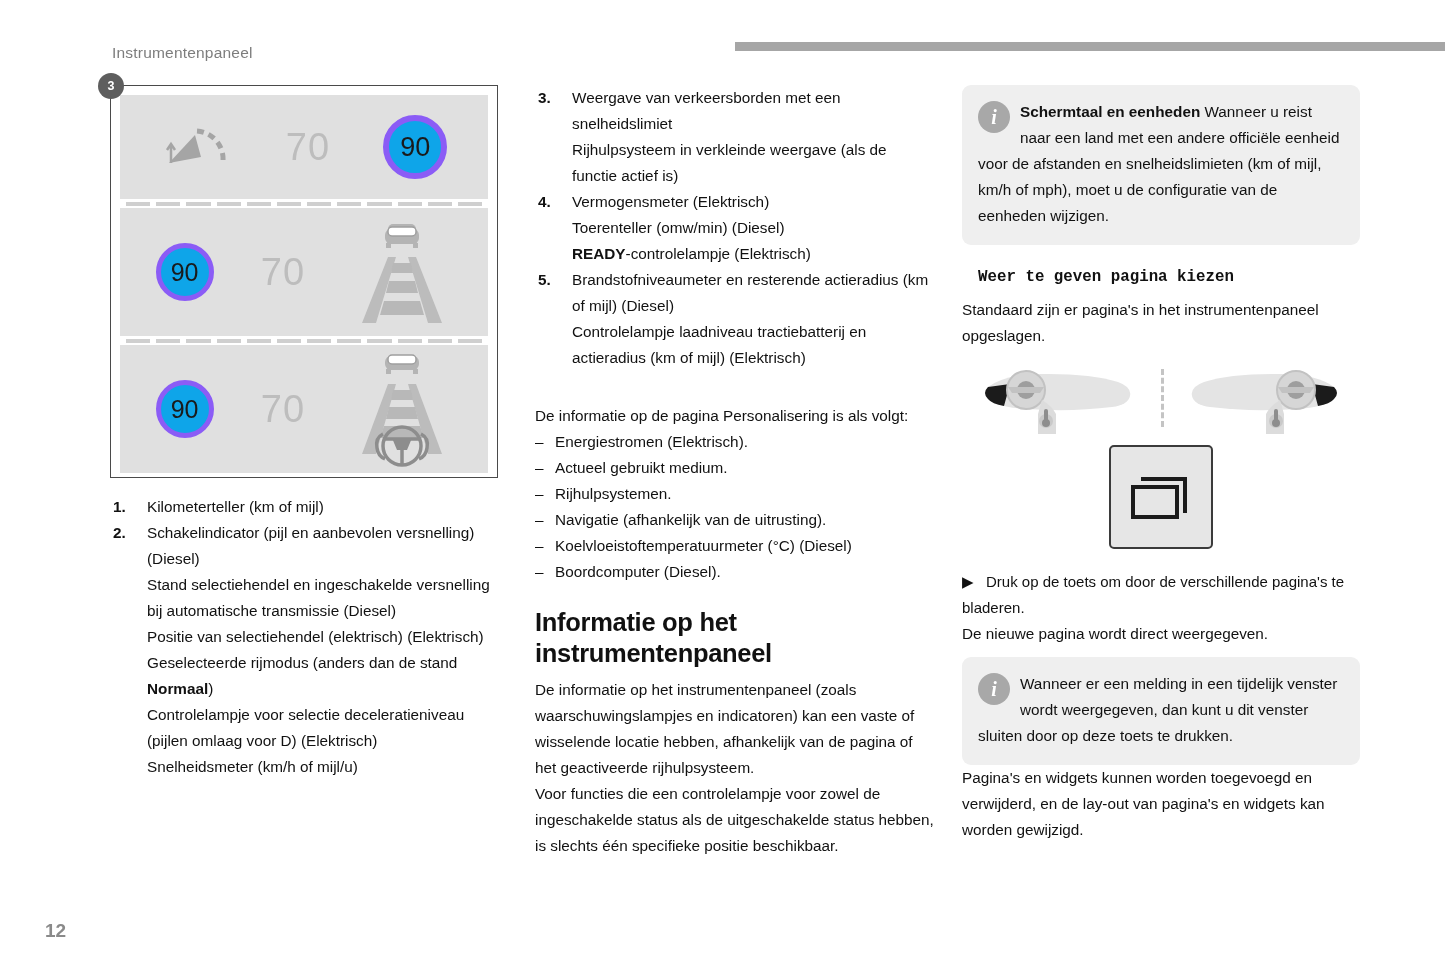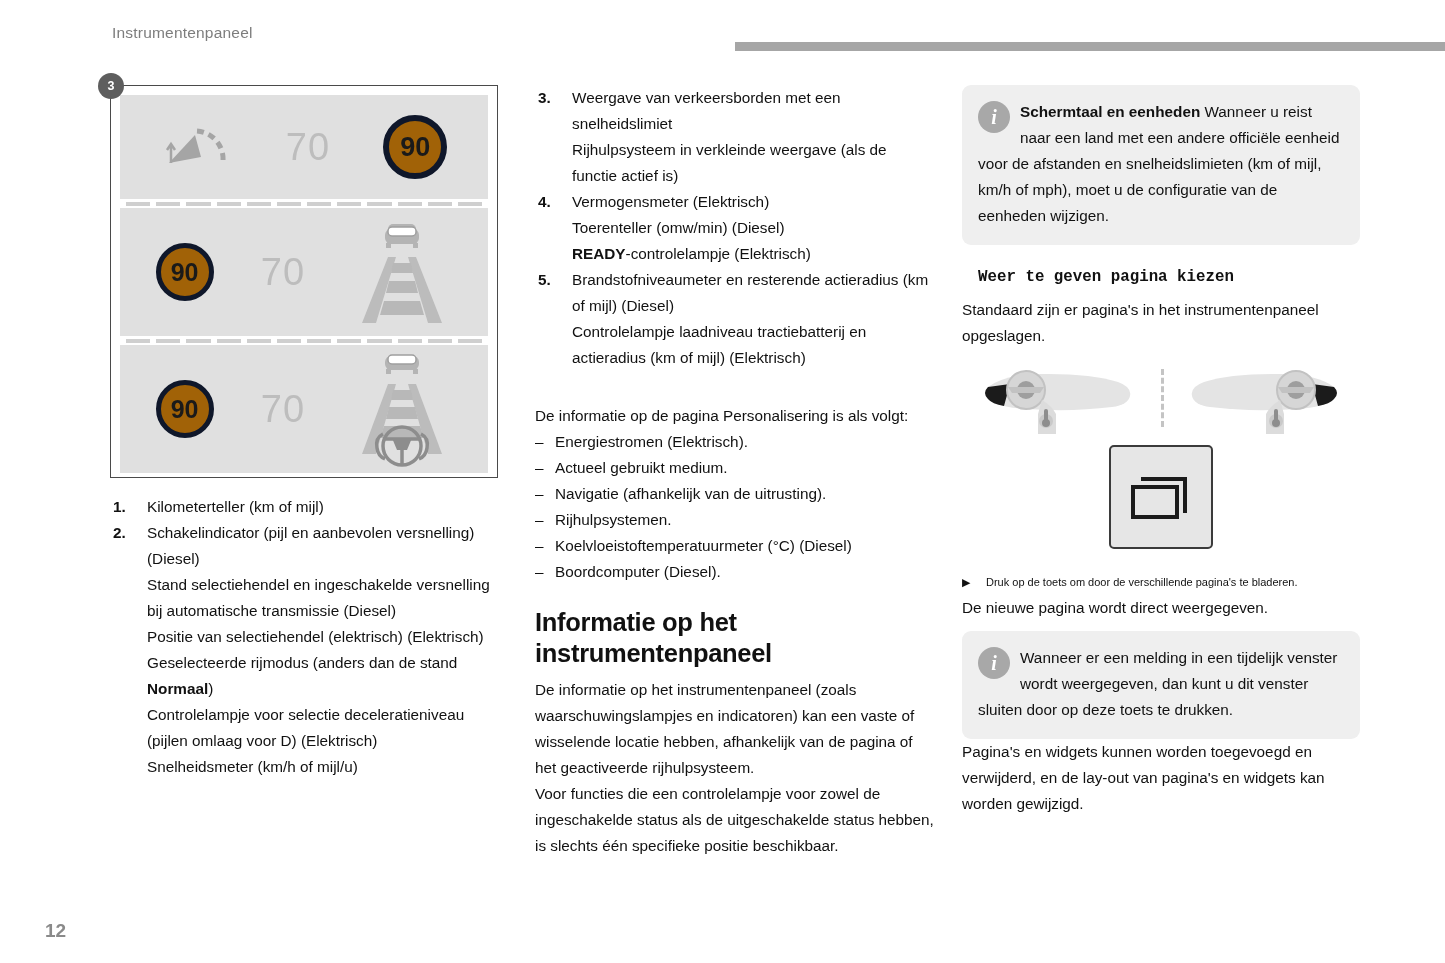--- a/index.html
+++ b/index.html
@@ -6,21 +6,21 @@
   html, body {
     width: 1445px; height: 963px;
     background: #ffffff;
     font-family: "Liberation Sans", sans-serif;
     overflow: hidden;
   }
   .page { position: relative; width: 1445px; height: 963px; background: #fff; }
 
   
   .header-title {
-    position: absolute; left: 112px; top: 24px;
+    position: absolute; left: 112px; top: 44px;
     font-size: 15.5px; color: #7d7d7d; letter-spacing: .2px;
   }
   .header-rule {
     position: absolute; left: 735px; top: 42px;
     width: 710px; height: 9px; background: #a6a6a6;
   }
 
   
   .page-number {
     position: absolute; left: 45px; top: 920px;
@@ -60,23 +60,23 @@
   .dash-sep {
     height: 9px; width: 100%;
     display: flex; align-items: center; gap: 6px;
     padding: 0 6px;
   }
   .dash-sep i { display:block; flex:1 1 auto; height: 4px; background: #cfcfcf; }
 
   
   .sign {
     width: 64px; height: 64px; border-radius: 50%;
-    border: 6px solid #0f172a; background: #a16207;
+    border: 6px solid #8b5cf6; background: #0ea5e9;
     display: flex; align-items: center; justify-content: center;
-    font-size: 27px; color: #1a1a1a; flex: none; font-weight: bold;
+    font-size: 27px; color: #1a1a1a; flex: none;
   }
   .sign-sm { width: 58px; height: 58px; border-width: 5.5px; font-size: 25px; }
   .ghostnum {
     font-size: 38px; color: #bdbdbd; flex: none; letter-spacing: 1px;
   }
   .gauge-icon { width: 72px; height: 48px; flex: none; }
   .road-icon  { width: 100px; height: 106px; flex: none; }
   .road-icon-sm { width: 100px; height: 118px; flex: none; }
 
   
@@ -122,21 +122,21 @@
     background: #a8a8a8; color: #fff;
     font-size: 20px; font-weight: bold; font-style: italic;
     display: flex; align-items: center; justify-content: center;
     margin: 2px 10px 0 0;
     font-family: "Liberation Serif", serif;
   }
   .infobox b { font-weight: bold; }
 
   .arrow-para {
     position: relative; padding-left: 0;
-    font-size: 11px; line-height: 26px; color: #111; margin-top: 20px;
+    font-size: 15px; line-height: 26px; color: #111; margin-top: 20px;
   }
   .arrow-glyph { display:inline-block; width: 24px; }
 
   
   .wheel-row {
     position: relative; width: 100%; height: 70px;
     margin: 18px 0 6px 0;
   }
   .center-dash {
     position: absolute; left: 50%; top: 2px; width: 0;
@@ -300,22 +300,22 @@
         <span class="sub">Brandstofniveaumeter en resterende actieradius (km of mijl) (Diesel)</span>
         <span class="sub">Controlelampje laadniveau tractiebatterij en actieradius (km of mijl) (Elektrisch)</span>
       </li>
     </ol>
 
     <p class="body-txt" style="margin-top:32px;">De informatie op de pagina Personalisering is als volgt:</p>
 
     <ul class="dashlist">
       <li>Energiestromen (Elektrisch).</li>
       <li>Actueel gebruikt medium.</li>
+      <li>Rijhulpsystemen.</li>
       <li>Navigatie (afhankelijk van de uitrusting).</li>
-      <li>Rijhulpsystemen.</li>
       <li>Koelvloeistoftemperatuurmeter (°C) (Diesel)</li>
       <li>Boordcomputer (Diesel).</li>
     </ul>
 
     <h2 class="sect">Informatie op het instrumentenpaneel</h2>
 
     <p class="body-txt">De informatie op het instrumentenpaneel (zoals waarschuwingslampjes en indicatoren) kan een vaste of wisselende locatie hebben, afhankelijk van de pagina of het geactiveerde rijhulpsysteem.</p>
     <p class="body-txt">Voor functies die een controlelampje voor zowel de ingeschakelde status als de uitgeschakelde status hebben, is slechts één specifieke positie beschikbaar.</p>
   </div>
 

